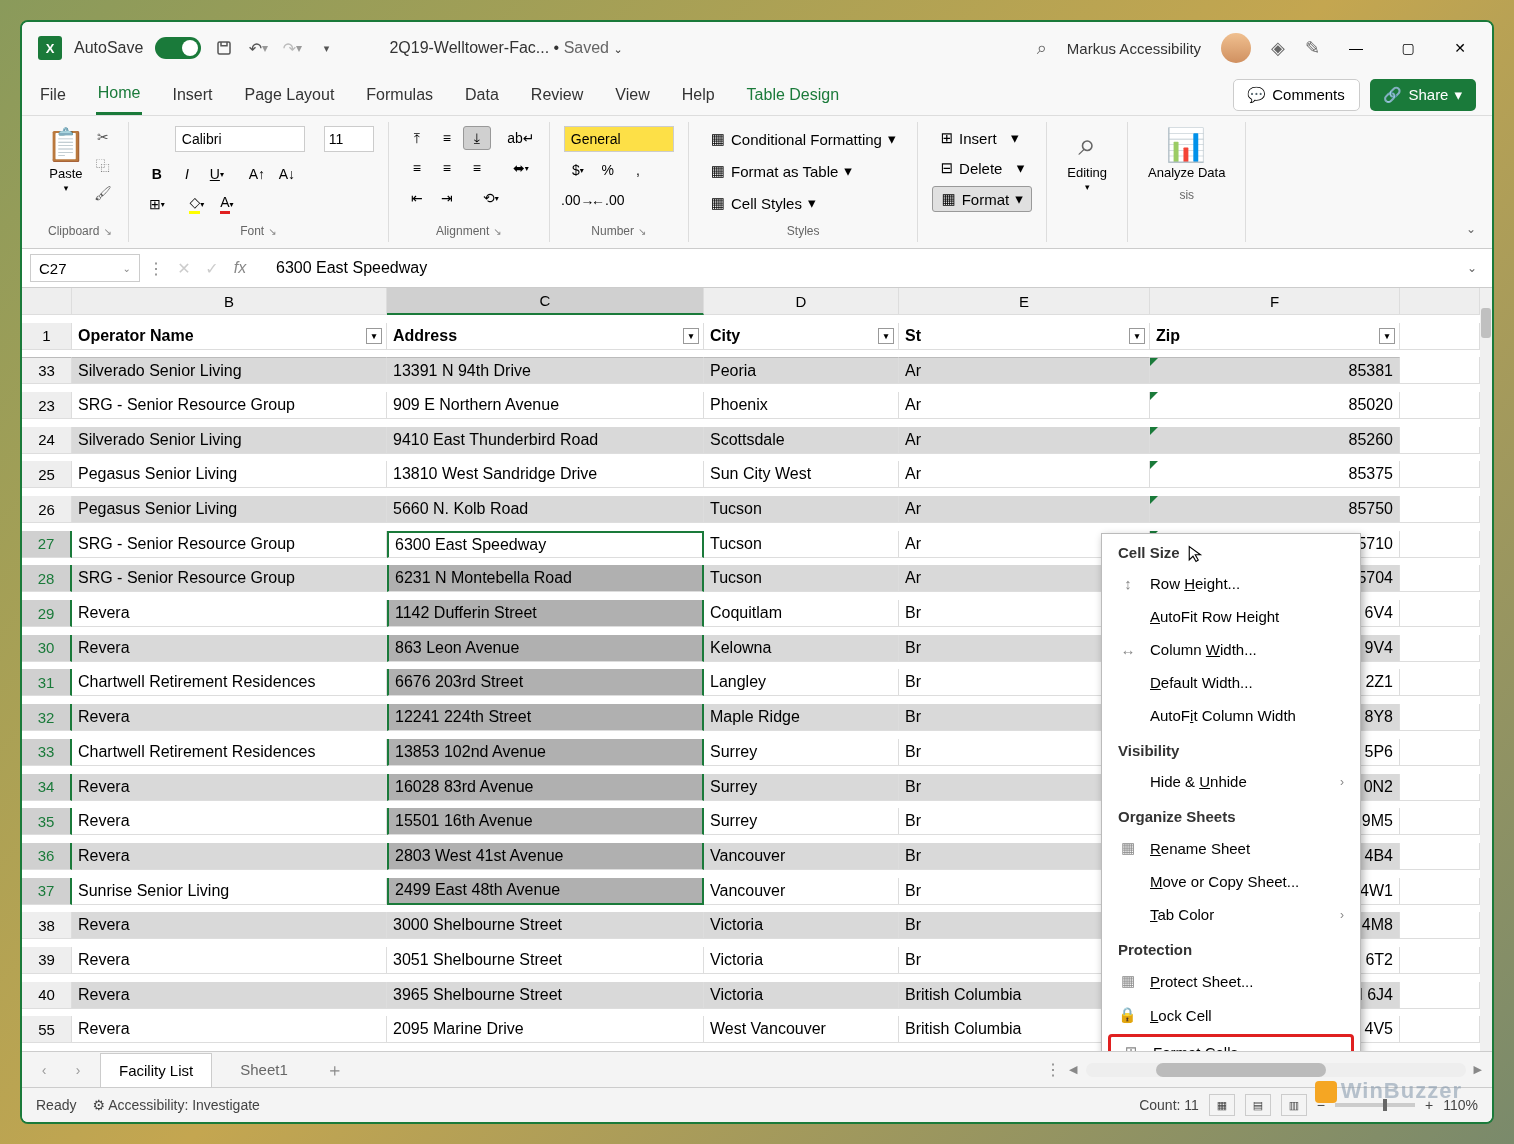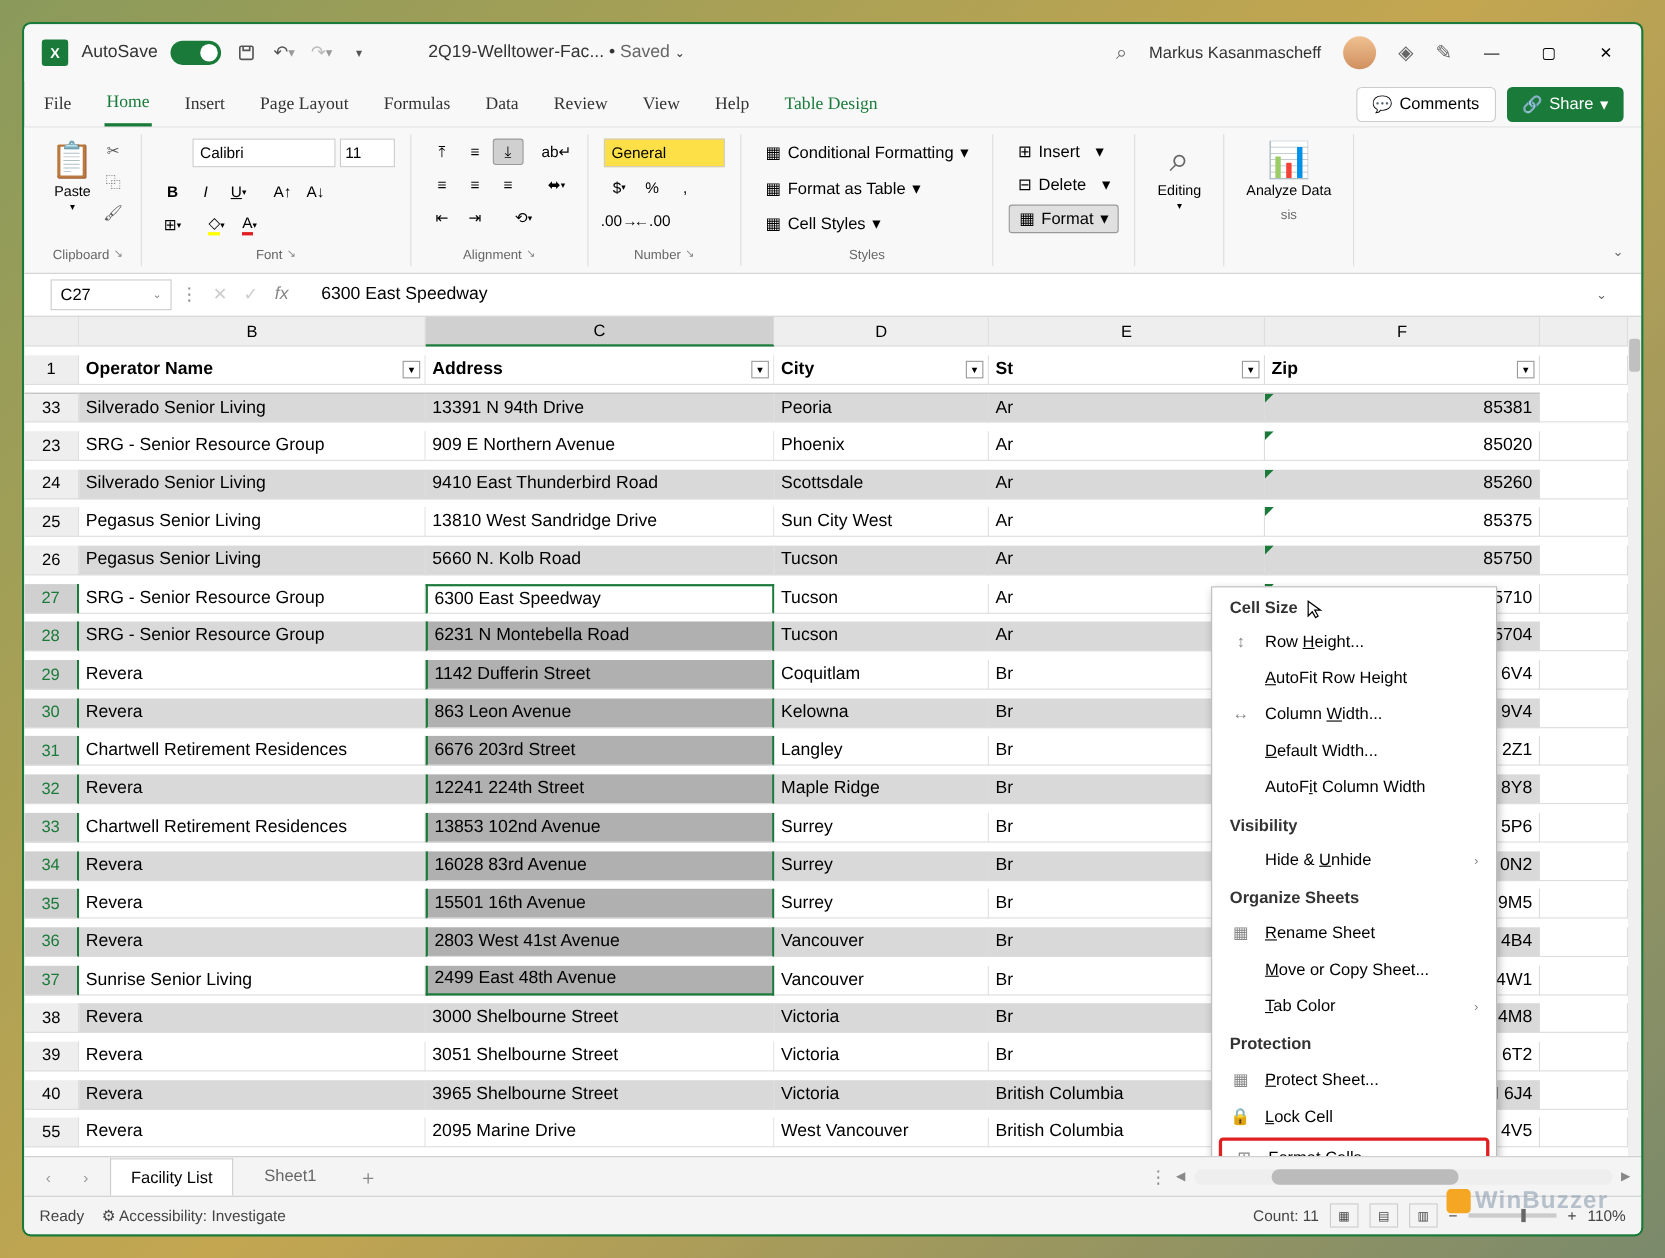--- a/index.html
+++ b/index.html
@@ -13,47 +13,47 @@
 .qat-icon { width: 22px; height: 22px; display: flex; align-items: center; justify-content: center; color: #555; cursor: pointer; }
 .qat-sep { color: #999; font-size: 12px; }
 .doc-title { font-size: 16px; color: #333; margin-left: 40px; }
 .saved-txt { color: #666; }
 .titlebar-right { margin-left: auto; display: flex; align-items: center; gap: 20px; }
 .search-icon, .diamond-icon, .pen-icon { font-size: 18px; color: #666; cursor: pointer; }
 .username { font-size: 15px; color: #333; }
 .avatar { width: 30px; height: 30px; border-radius: 50%; background: linear-gradient(#f0c090, #d09060); }
 .winbtn { width: 32px; height: 32px; display: flex; align-items: center; justify-content: center; cursor: pointer; font-size: 14px; }
 .tabbar { display: flex; align-items: center; padding: 0 16px; gap: 28px; border-bottom: 1px solid #ddd; }
-.tab { padding: 10px 2px; font-size: 16px; color: #333; cursor: pointer; font-family: Liberation Serif, serif; }
+.tab { padding: 10px 2px; font-size: 16px; color: #333; cursor: pointer; }
 .tab.active { color: #1a7a3a; border-bottom: 3px solid #1a7a3a; font-weight: 500; }
 .tabbar-right { margin-left: auto; display: flex; gap: 10px; }
 .comments-btn { padding: 6px 14px; border: 1px solid #ccc; background: #fff; border-radius: 5px; font-size: 15px; cursor: pointer; display: flex; align-items: center; gap: 6px; }
 .share-btn { padding: 6px 14px; background: #1a7a3a; color: #fff; border-radius: 5px; font-size: 15px; cursor: pointer; display: flex; align-items: center; gap: 6px; }
 .ribbon { display: flex; background: #f8f8f8; border-bottom: 1px solid #ccc; padding: 6px 10px; }
 .rgroup { display: flex; flex-direction: column; align-items: center; padding: 0 10px; border-right: 1px solid #ddd; }
 .rgroup-content { display: flex; align-items: flex-start; gap: 6px; flex: 1; padding: 4px; }
 .rgroup-label { font-size: 12px; color: #666; padding: 4px 0; display: flex; align-items: center; gap: 4px; }
 .rgroup-label .launcher { font-size: 10px; color: #888; cursor: pointer; }
 .paste-col { display: flex; flex-direction: column; align-items: center; gap: 2px; }
 .big-icon { font-size: 32px; color: #666; }
 .small-btn { width: 22px; height: 22px; display: flex; align-items: center; justify-content: center; font-size: 14px; color: #555; cursor: pointer; }
-.font-row { display: flex; gap: 4px; align-items: flex-start; margin-bottom: 4px; padding-left: 32px; }
+.font-row { display: flex; gap: 19px; align-items: flex-start; margin-bottom: 4px; padding-left: 32px; }
 .font-select { width: 130px; height: 26px; border: 1px solid #ccc; font-size: 14px; padding: 0 6px; background: #fff; }
 .size-select { width: 50px; height: 26px; border: 1px solid #ccc; font-size: 14px; padding: 0 4px; background: #fff; }
 .btn-row { display: flex; gap: 2px; }
 .rbtn { width: 28px; height: 24px; display: flex; align-items: center; justify-content: center; font-size: 14px; cursor: pointer; border-radius: 3px; }
 .rbtn.pressed { background: #d0d0d0; border: 1px solid #999; }
 .color-bar { border-bottom: 3px solid; padding-bottom: 1px; }
 .number-select { width: 110px; height: 26px; border: 1px solid #ccc; font-size: 14px; padding: 0 6px; background: #fde047; }
 .style-item { display: flex; align-items: center; gap: 6px; padding: 4px 8px; font-size: 15px; cursor: pointer; }
 .cells-item { display: flex; align-items: center; gap: 6px; padding: 3px 8px; font-size: 15px; cursor: pointer; }
 .cells-item.active { background: #e0e0e0; border: 1px solid #999; border-radius: 3px; }
 .editing-col, .analyze-col { display: flex; flex-direction: column; align-items: center; gap: 2px; padding: 4px 10px; }
 .collapse-chevron { margin-left: auto; align-self: flex-end; padding: 6px; font-size: 12px; color: #666; cursor: pointer; }
-.formula-bar { display: flex; align-items: center; padding: 4px 24px; border-bottom: 1px solid #ccc; background: #fff; gap: 4px; }
+.formula-bar { display: flex; align-items: center; padding: 4px 8px; border-bottom: 1px solid #ccc; background: #fff; gap: 4px; }
 .name-box { width: 110px; height: 28px; border: 1px solid #ccc; padding: 0 8px; font-size: 15px; display: flex; align-items: center; background: #fff; }
 .fb-btn { width: 24px; height: 24px; display: flex; align-items: center; justify-content: center; color: #888; cursor: pointer; }
 .formula-input { flex: 1; padding: 6px 20px; font-size: 16px; }
 .fb-expand { width: 24px; font-size: 12px; color: #666; cursor: pointer; text-align: center; }
 .grid-area { flex: 1; display: flex; overflow: hidden; position: relative; }
 .grid { display: grid; grid-template-columns: 50px 315px 317px 195px 251px 250px 80px; font-size: 16px; background: #fff; }
 .grid > div { border-right: 1px solid #ddd; border-bottom: 1px solid #ddd; padding: 2px 6px; display: flex; align-items: center; height: 27px; white-space: nowrap; overflow: hidden; }
 .col-hdr { background: #eee; justify-content: center; border-bottom: 1px solid #bbb; font-size: 15px; }
 .col-hdr.sel { background: #d0d0d0; border-bottom: 2px solid #1a7a3a; }
 .row-hdr { background: #eee; justify-content: center; border-right: 1px solid #bbb; font-size: 15px; }
@@ -109,21 +109,21 @@
           <rect x="4" y="4" width="16" height="16" rx="2"></rect>
           <path d="M8 4v5h8V4"></path>
         </svg>
       </div>
     <div class="qat-icon">↶<span class="qat-sep">▾</span></div>
     <div class="qat-icon" style="color:#bbb">↷<span class="qat-sep">▾</span></div>
     <div class="qat-icon" style="font-size:11px">▾</div>
     <span class="doc-title"><span>2Q19-Welltower-Fac...</span> • <span class="saved-txt">Saved</span> <span style="font-size:11px">⌄</span></span>
     <div class="titlebar-right">
       <span class="search-icon">⌕</span>
-      <span class="username">Markus Kasanmascheff</span>
+      <span class="username">Markus Accessibility</span>
       <div class="avatar"></div>
       <span class="diamond-icon">◈</span>
       <span class="pen-icon">✎</span>
       <div class="winbtn">—</div>
       <div class="winbtn">▢</div>
       <div class="winbtn">✕</div>
     </div>
   </div>
 
   <div class="tabbar">

